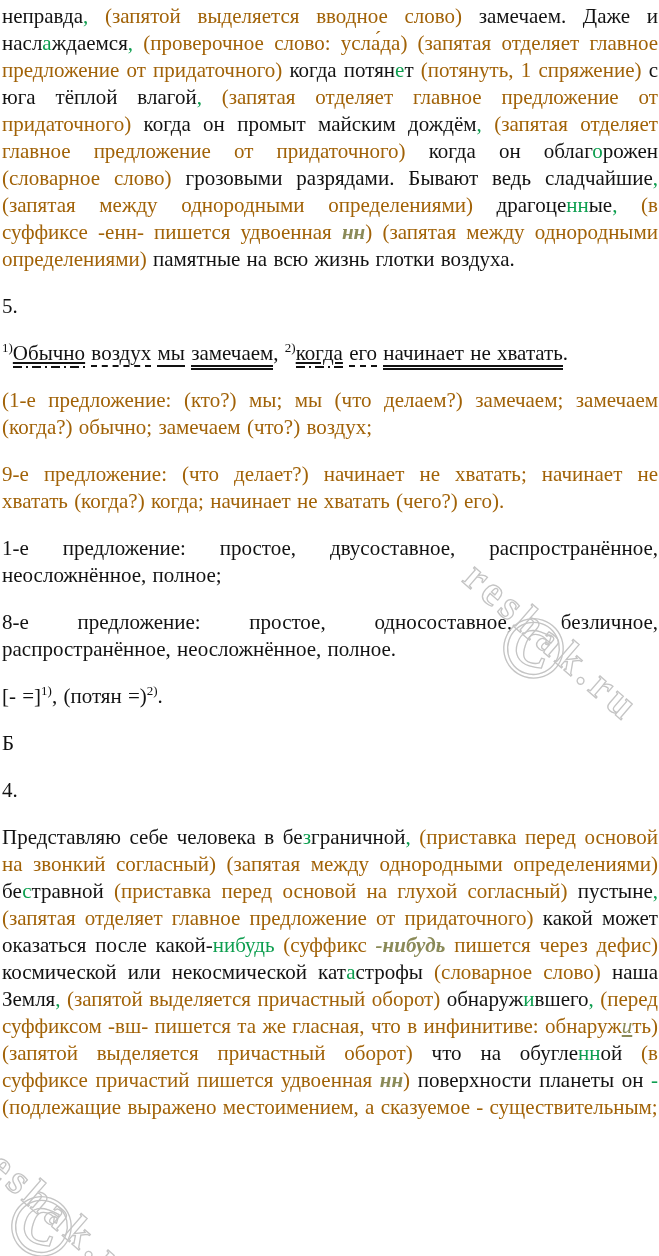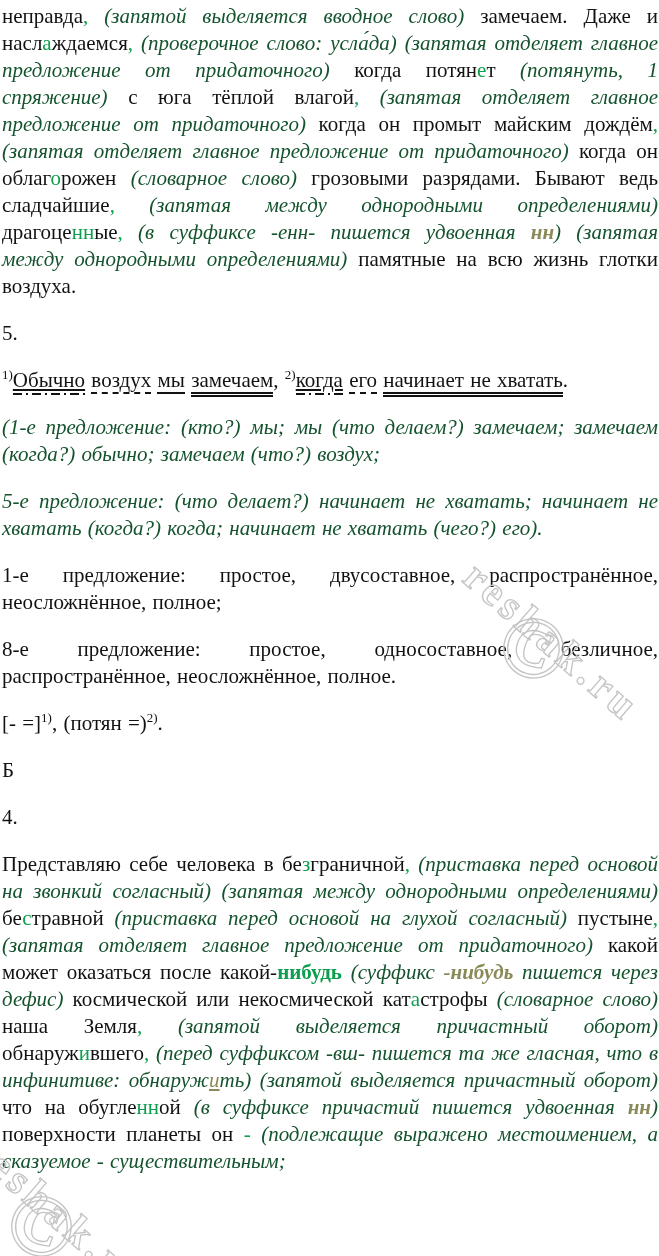--- a/index.html
+++ b/index.html
@@ -12,22 +12,22 @@
   .doc { position: relative; z-index: 1; padding: 3px 1px 0 2px; }
   .para {
     margin: 0 0 20px 0; font-size: 21px; line-height: 27px;
     text-align: justify; color: #121212;
     word-spacing: 1px;
   }
   .para.single { text-align: left; }
   .r-k  { color: #121212; }
   .r-kb { color: #121212; font-weight: bold; }
   .r-g  { color: #0d9e4f; }
-  .r-gb { color: #0d9e4f; font-weight: bold; }
-  .r-o  { color: #14532d; font-style: italic; }
+  .r-gb { color: #0d9e4f; font-weight: normal; }
+  .r-o  { color: #a16207; }
   .r-ob { color: #8a8a58; font-style: italic; font-weight: bold; }
   .r-ou { color: #8a8a58; font-style: italic; text-decoration: underline; text-underline-offset: 2px; }
   sup.r-sup { color: #121212; font-size: 13px; line-height: 0; }
   .u-solid   { border-bottom: 2px solid #121212; }
   .u-double  { border-bottom: 5px double #121212; text-align: right; }
   .u-dash    { border-bottom: 2px dashed #121212; }
   .u-dashdot {
     background-image: repeating-linear-gradient(to right,
       #121212 0px, #121212 9px, transparent 9px, transparent 13px,
       #121212 13px, #121212 15px, transparent 15px, transparent 19px);
@@ -52,21 +52,21 @@
 </style>
 </head>
 <body>
 
 <div class="doc">
   <div>
       <p class="para"><span class="r-k">неправда</span><span class="r-g">,</span><span class="r-o"> (запятой выделяется вводное слово) </span><span class="r-k">замечаем. Даже и насл</span><span class="r-g">а</span><span class="r-k">ждаемся</span><span class="r-g">,</span><span class="r-o"> (проверочное слово: усла́да) (запятая отделяет главное предложение от придаточного) </span><span class="r-k">когда потян</span><span class="r-g">е</span><span class="r-k">т</span><span class="r-o"> (потянуть, 1 спряжение) </span><span class="r-k">с юга тёплой влагой</span><span class="r-g">,</span><span class="r-o"> (запятая отделяет главное предложение от придаточного) </span><span class="r-k">когда он промыт майским дождём</span><span class="r-g">,</span><span class="r-o"> (запятая отделяет главное предложение от придаточного) </span><span class="r-k">когда он облаг</span><span class="r-g">о</span><span class="r-k">рожен</span><span class="r-o"> (словарное слово) </span><span class="r-k">грозовыми разрядами. Бывают ведь сладчайшие</span><span class="r-g">,</span><span class="r-o"> (запятая между однородными определениями) </span><span class="r-k">драгоце</span><span class="r-g">нн</span><span class="r-k">ые</span><span class="r-g">,</span><span class="r-o"> (в суффиксе -енн- пишется удвоенная </span><span class="r-ob">нн</span><span class="r-o">) (запятая между однородными определениями) </span><span class="r-k">памятные на всю жизнь глотки воздуха.</span></p>
       <p class="para single"><span class="r-k">5.</span></p>
       <p class="para single"><sup class="r-sup">1)</sup><span class="r-k u-dashdot">Обычно</span><span class="r-k"> </span><span class="r-k u-dash">воздух</span><span class="r-k"> </span><span class="r-k u-solid">мы</span><span class="r-k"> </span><span class="r-k u-double">замечаем</span><span class="r-k">, </span><sup class="r-sup">2)</sup><span class="r-k u-dashdot">когда</span><span class="r-k"> </span><span class="r-k u-dash">его</span><span class="r-k"> </span><span class="r-k u-double">начинает не хватать</span><span class="r-k">.</span></p>
       <p class="para"><span class="r-o">(1-е предложение: (кто?) мы; мы (что делаем?) замечаем; замечаем (когда?) обычно; замечаем (что?) воздух;</span></p>
-      <p class="para"><span class="r-o">5-е предложение: (что делает?) начинает не хватать; начинает не хватать (когда?) когда; начинает не хватать (чего?) его).</span></p>
+      <p class="para"><span class="r-o">9-е предложение: (что делает?) начинает не хватать; начинает не хватать (когда?) когда; начинает не хватать (чего?) его).</span></p>
       <p class="para"><span class="r-k">1-е предложение: простое, двусоставное, распространённое, неосложнённое, полное;</span></p>
       <p class="para"><span class="r-k">8-е предложение: простое, односоставное, безличное, распространённое, неосложнённое, полное.</span></p>
       <p class="para single"><span class="r-k">[- =]</span><sup class="r-sup">1)</sup><span class="r-k">, (потян =)</span><sup class="r-sup">2)</sup><span class="r-k">.</span></p>
       <p class="para single"><span class="r-k">Б</span></p>
       <p class="para single"><span class="r-k">4.</span></p>
       <p class="para"><span class="r-k">Представляю себе человека в бе</span><span class="r-g">з</span><span class="r-k">граничной</span><span class="r-g">,</span><span class="r-o"> (приставка перед основой на звонкий согласный) (запятая между однородными определениями) </span><span class="r-k">бе</span><span class="r-g">с</span><span class="r-k">травной</span><span class="r-o"> (приставка перед основой на глухой согласный) </span><span class="r-k">пустыне</span><span class="r-g">,</span><span class="r-o"> (запятая отделяет главное предложение от придаточного) </span><span class="r-k">какой может оказаться после какой-</span><span class="r-gb">нибудь</span><span class="r-o"> (суффикс </span><span class="r-ob">-нибудь</span><span class="r-o"> пишется через дефис) </span><span class="r-k">космической или некосмической кат</span><span class="r-g">а</span><span class="r-k">строфы</span><span class="r-o"> (словарное слово) </span><span class="r-k">наша Земля</span><span class="r-g">,</span><span class="r-o"> (запятой выделяется причастный оборот) </span><span class="r-k">обнаруж</span><span class="r-g">и</span><span class="r-k">вшего</span><span class="r-g">,</span><span class="r-o"> (перед суффиксом -вш- пишется та же гласная, что в инфинитиве: обнаруж</span><span class="r-ou">и</span><span class="r-o">ть) (запятой выделяется причастный оборот) </span><span class="r-k">что на обугле</span><span class="r-g">нн</span><span class="r-k">ой</span><span class="r-o"> (в суффиксе причастий пишется удвоенная </span><span class="r-ob">нн</span><span class="r-o">) </span><span class="r-k">поверхности планеты он </span><span class="r-g">-</span><span class="r-o"> (подлежащие выражено местоимением, а сказуемое - существительным;</span></p>
     </div>
 </div>
 
 <div class="wm wm-right">

